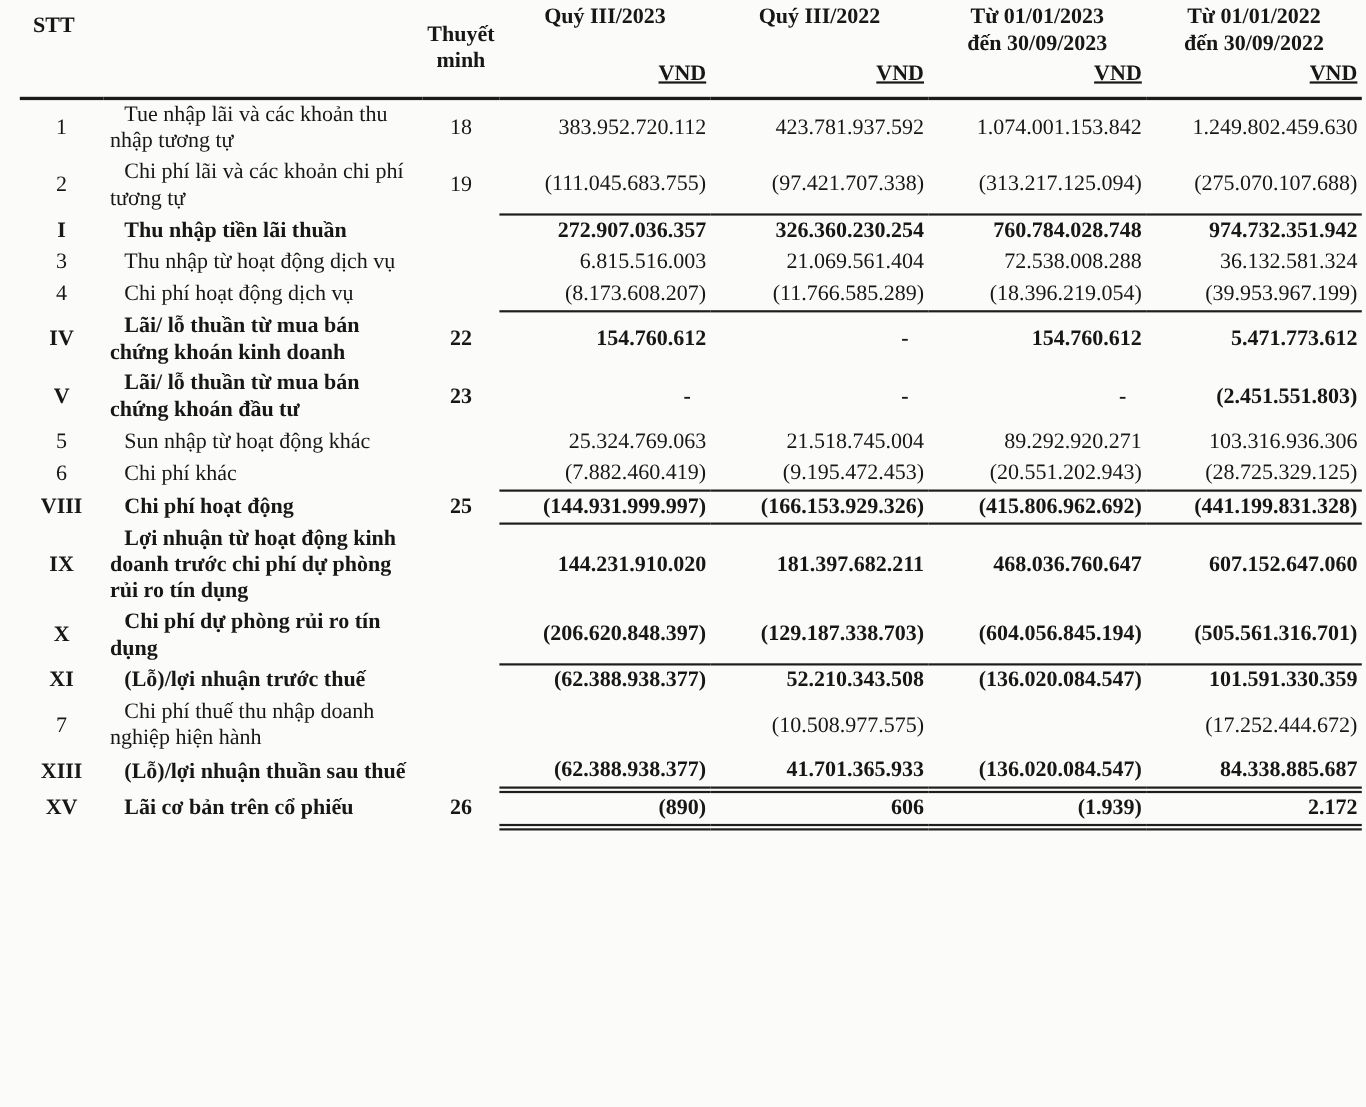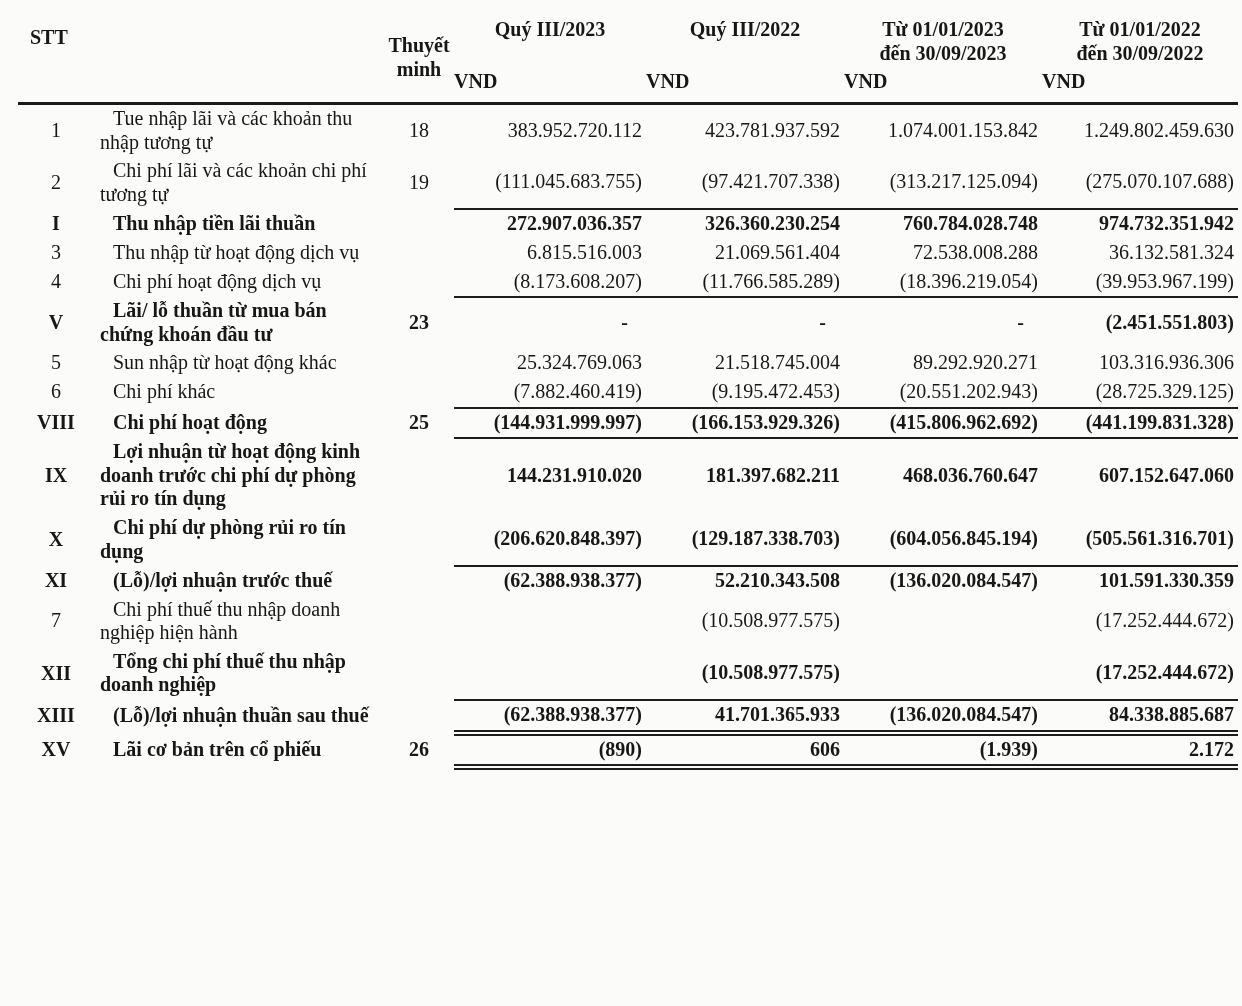--- a/index.html
+++ b/index.html
@@ -9,21 +9,21 @@
     height: 1006px;
     background: #fbfbf9;
     color: #171717;
     font-family: "Liberation Serif", "DejaVu Serif", serif;
     overflow: hidden;
   }
   .page {
     box-sizing: border-box;
     width: 1242px;
     height: 1006px;
-    padding: 14px 4px 0 18px;
+    padding: 0 4px 0 18px;
   }
   table.statement {
     border-collapse: collapse;
     table-layout: fixed;
     width: 1220px;
     font-size: 20px;
     line-height: 1.18;
   }
   
   thead th {
@@ -51,22 +51,23 @@
     box-sizing: border-box;
     padding-top: 4px;
   }
   .period-title {
     max-width: 152px;
     margin: 0 auto;
     text-align: center;
   }
   .period-unit {
     margin-top: auto;
-    text-align: left;
+    text-align: right;
     padding-right: 4px;
+    text-decoration: underline;
   }
   
   tbody td {
     padding: 2px 0 3px 0;
     vertical-align: middle;
   }
   td.c-stt  { text-align: center; }
   td.c-label {
     padding-left: 6px;
     padding-right: 12px;
@@ -169,20 +170,29 @@
         <tr>
     <td class="c-stt">4</td>
     <td class="c-label">Chi phí hoạt động dịch vụ</td>
     <td class="c-note"></td>
     <td class="c-num rule-single">(8.173.608.207)</td>
     <td class="c-num rule-single">(11.766.585.289)</td>
     <td class="c-num rule-single">(18.396.219.054)</td>
     <td class="c-num rule-single">(39.953.967.199)</td>
   </tr>
         <tr class="bold">
+    <td class="c-stt">IV</td>
+    <td class="c-label">Lãi/ lỗ thuần từ mua bán chứng khoán kinh doanh</td>
+    <td class="c-note">22</td>
+    <td class="c-num">154.760.612</td>
+    <td class="c-num dash">-</td>
+    <td class="c-num">154.760.612</td>
+    <td class="c-num">5.471.773.612</td>
+  </tr>
+        <tr class="bold">
     <td class="c-stt">V</td>
     <td class="c-label">Lãi/ lỗ thuần từ mua bán chứng khoán đầu tư</td>
     <td class="c-note">23</td>
     <td class="c-num dash">-</td>
     <td class="c-num dash">-</td>
     <td class="c-num dash">-</td>
     <td class="c-num">(2.451.551.803)</td>
   </tr>
         <tr>
     <td class="c-stt">5</td>
@@ -241,29 +251,20 @@
         <tr>
     <td class="c-stt">7</td>
     <td class="c-label">Chi phí thuế thu nhập doanh nghiệp hiện hành</td>
     <td class="c-note"></td>
     <td class="c-num"></td>
     <td class="c-num">(10.508.977.575)</td>
     <td class="c-num"></td>
     <td class="c-num">(17.252.444.672)</td>
   </tr>
         <tr class="bold">
-    <td class="c-stt">XII</td>
-    <td class="c-label">Tổng chi phí thuế thu nhập doanh nghiệp</td>
-    <td class="c-note"></td>
-    <td class="c-num rule-single"></td>
-    <td class="c-num rule-single">(10.508.977.575)</td>
-    <td class="c-num rule-single"></td>
-    <td class="c-num rule-single">(17.252.444.672)</td>
-  </tr>
-        <tr class="bold">
     <td class="c-stt">XIII</td>
     <td class="c-label">(Lỗ)/lợi nhuận thuần sau thuế</td>
     <td class="c-note"></td>
     <td class="c-num rule-double">(62.388.938.377)</td>
     <td class="c-num rule-double">41.701.365.933</td>
     <td class="c-num rule-double">(136.020.084.547)</td>
     <td class="c-num rule-double">84.338.885.687</td>
   </tr>
         <tr class="bold">
     <td class="c-stt">XV</td>

